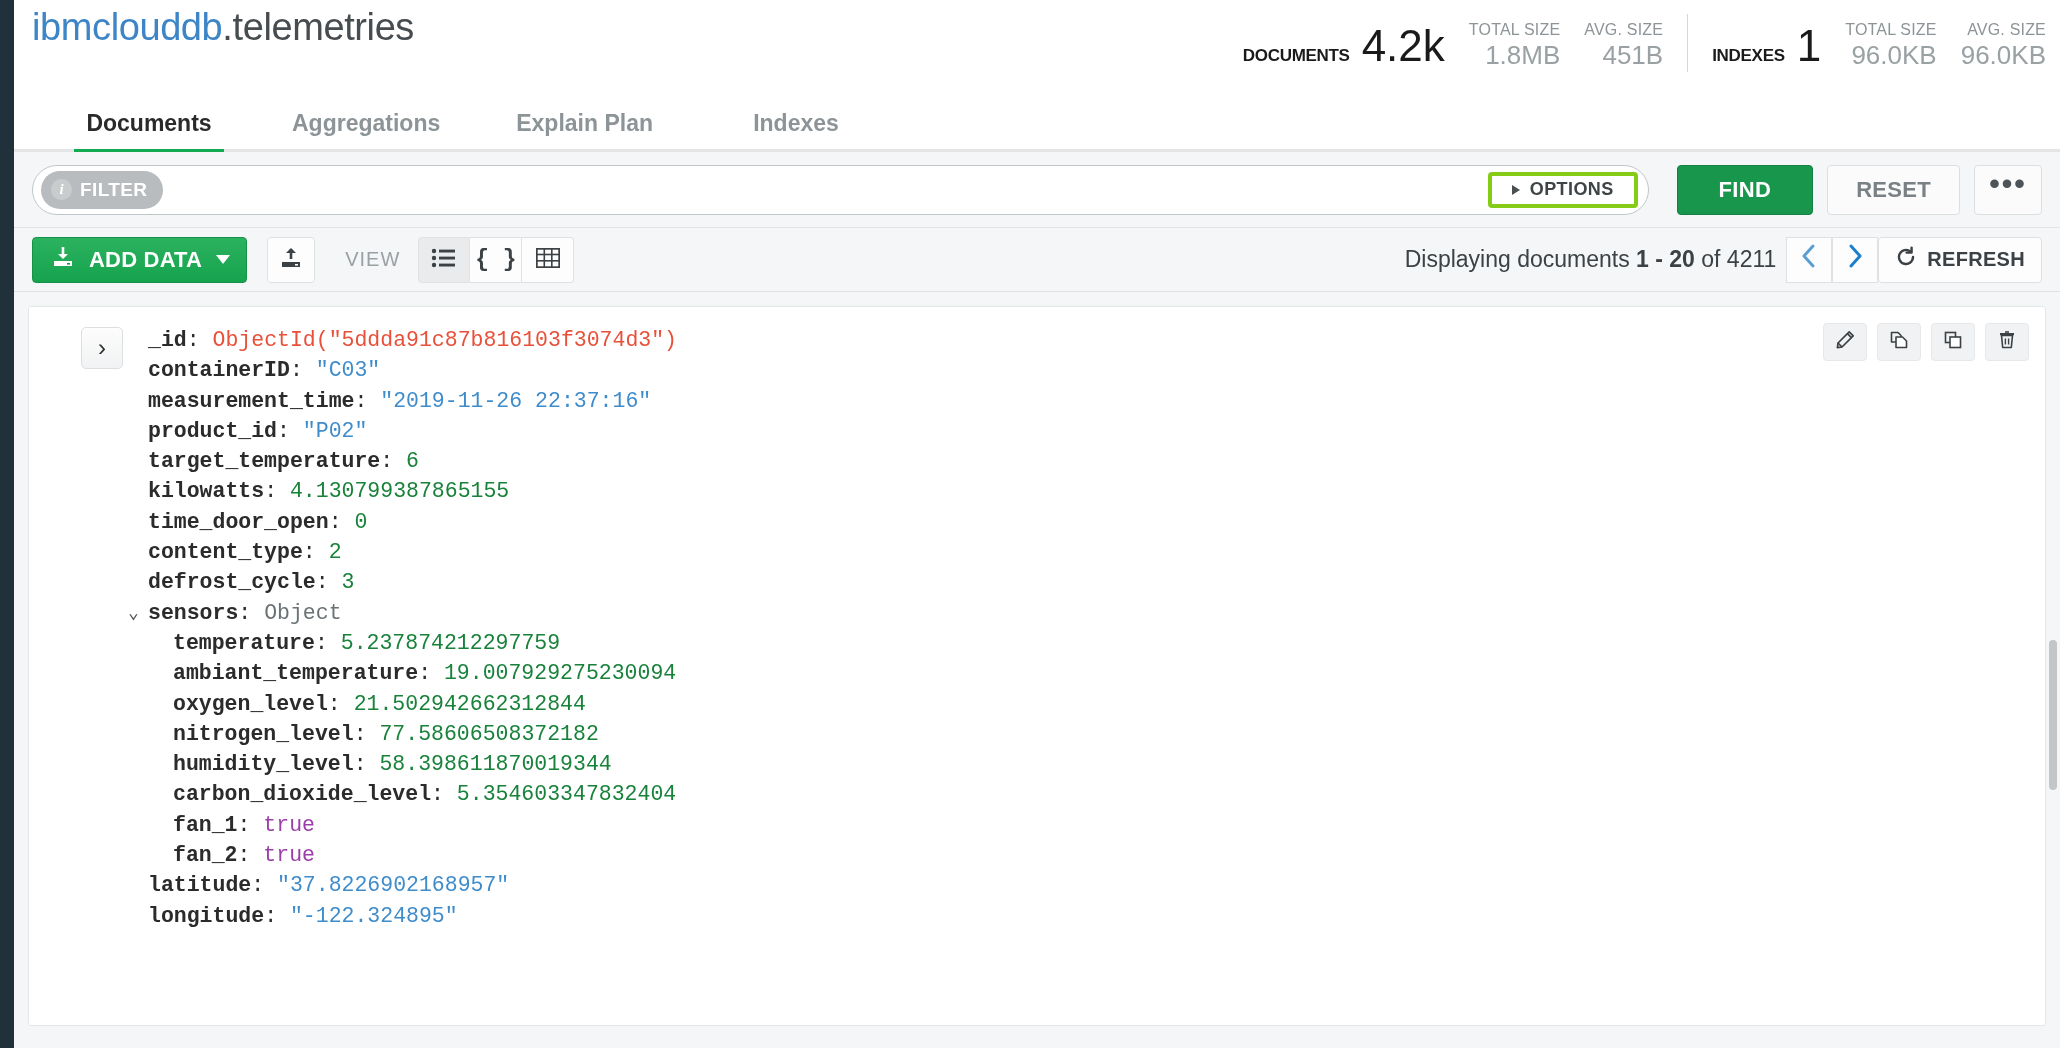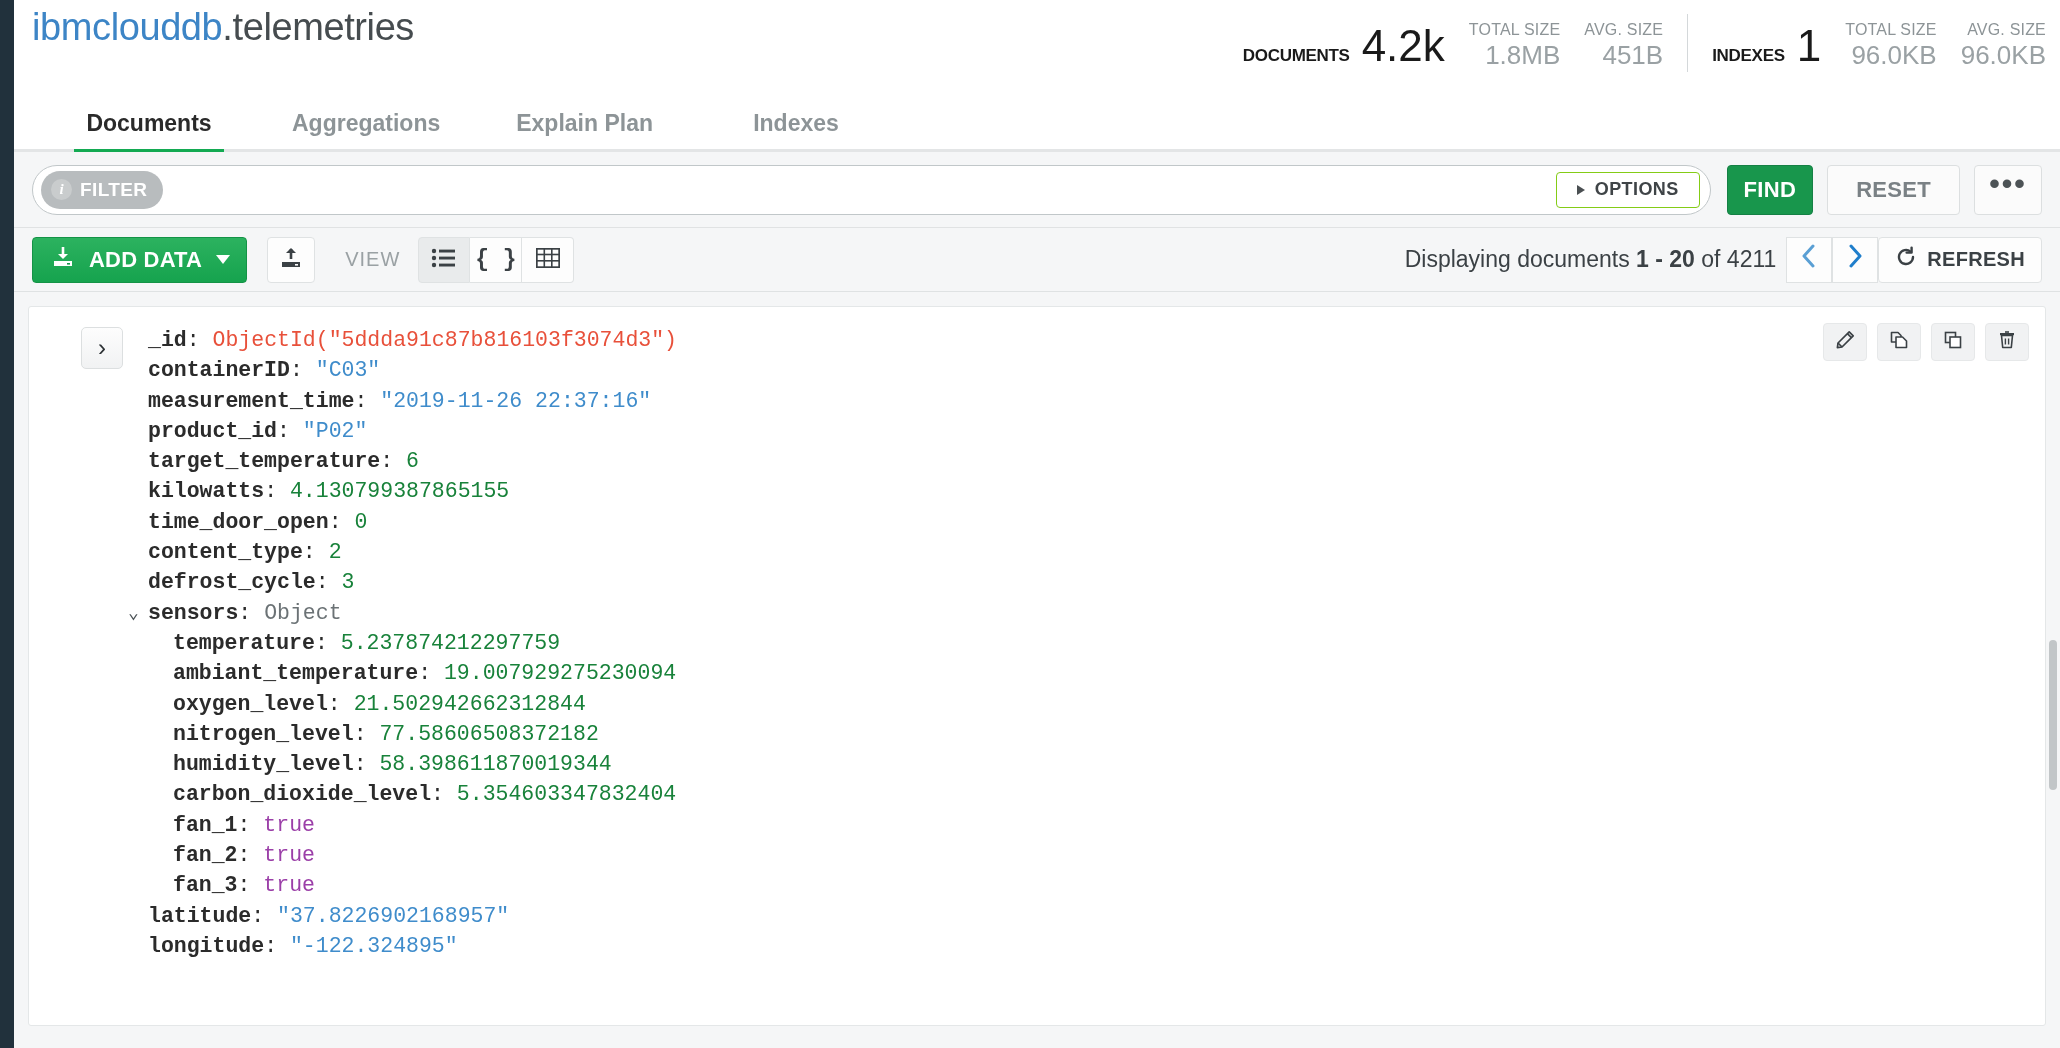--- a/index.html
+++ b/index.html
@@ -121,40 +121,40 @@
     color: #ffffff; font-size: 19px; font-weight: 700; letter-spacing: 0.4px;
   }
   .filter-text {
     flex: 1 1 auto; border: none; outline: none; height: 36px;
     font-size: 19px; color: #333; background: transparent;
     font-family: "Liberation Mono", monospace; padding-left: 12px;
   }
   .options-btn {
     flex: 0 0 auto; height: 36px; padding: 0 20px;
     display: flex; align-items: center; gap: 10px;
-    border: 1px solid #84cc16; border-radius: 4px;
+    border: 4px solid #84cc16; border-radius: 4px;
     background: #fff; color: #3f4447;
     font-size: 18px; font-weight: 700; letter-spacing: 0.4px;
     cursor: pointer; margin-right: 4px;
   }
   .tri-right {
     width: 0; height: 0;
     border-left: 8px solid #4a4f52;
     border-top: 5px solid transparent;
     border-bottom: 5px solid transparent;
   }
   .btn {
     height: 50px; border-radius: 4px;
     display: flex; align-items: center; justify-content: center;
     font-size: 22px; font-weight: 700; letter-spacing: 0.3px;
     cursor: pointer; flex: 0 0 auto;
   }
   .btn-find {
     background: #18964c; color: #fff; border: 1px solid #158045;
-    padding: 0 16px; margin-left: 16px;
+    padding: 0 41px; margin-left: 28px;
   }
   .btn-reset {
     background: #fbfbfb; color: #7a8185; border: 1px solid #dcdfe0;
     padding: 0 28px; margin-left: 14px;
   }
   .btn-more {
     background: #fbfbfb; color: #4d5356; border: 1px solid #dcdfe0;
     width: 68px; margin-left: 14px; font-size: 30px; letter-spacing: 2px;
     padding-bottom: 12px;
   }
@@ -528,21 +528,20 @@
           <div class="field"><span class="chev">⌄</span><span class="fname">sensors</span><span class="colon">: </span><span class="v-type">Object</span></div>
 
           <div class="field nested"><span class="fname">temperature</span><span class="colon">: </span><span class="v-number">5.237874212297759</span></div>
           <div class="field nested"><span class="fname">ambiant_temperature</span><span class="colon">: </span><span class="v-number">19.007929275230094</span></div>
           <div class="field nested"><span class="fname">oxygen_level</span><span class="colon">: </span><span class="v-number">21.502942662312844</span></div>
           <div class="field nested"><span class="fname">nitrogen_level</span><span class="colon">: </span><span class="v-number">77.58606508372182</span></div>
           <div class="field nested"><span class="fname">humidity_level</span><span class="colon">: </span><span class="v-number">58.398611870019344</span></div>
           <div class="field nested"><span class="fname">carbon_dioxide_level</span><span class="colon">: </span><span class="v-number">5.354603347832404</span></div>
           <div class="field nested"><span class="fname">fan_1</span><span class="colon">: </span><span class="v-bool">true</span></div>
           <div class="field nested"><span class="fname">fan_2</span><span class="colon">: </span><span class="v-bool">true</span></div>
-          <div class="field nested"><span class="fname">fan_3</span><span class="colon">: </span><span class="v-bool">true</span></div>
 
           <div class="field"><span class="fname">latitude</span><span class="colon">: </span><span class="v-string">"37.8226902168957"</span></div>
           <div class="field"><span class="fname">longitude</span><span class="colon">: </span><span class="v-string">"-122.324895"</span></div>
         </div>
       </div>
 
       <div class="scrollbar-track"></div>
       <div class="scrollbar-thumb"></div>
     </div>
 

